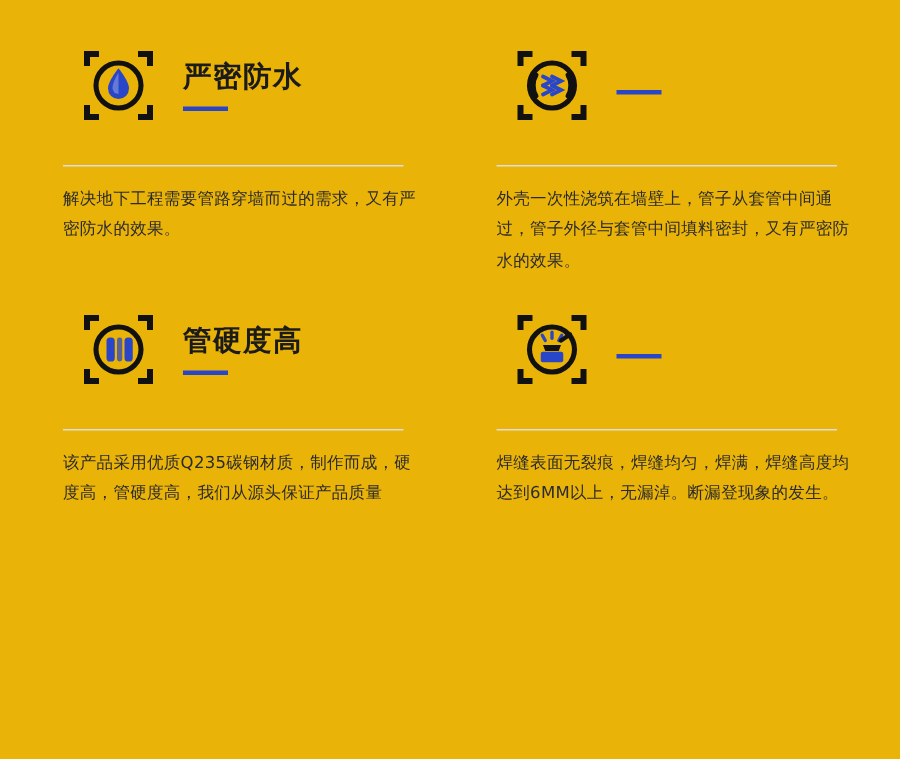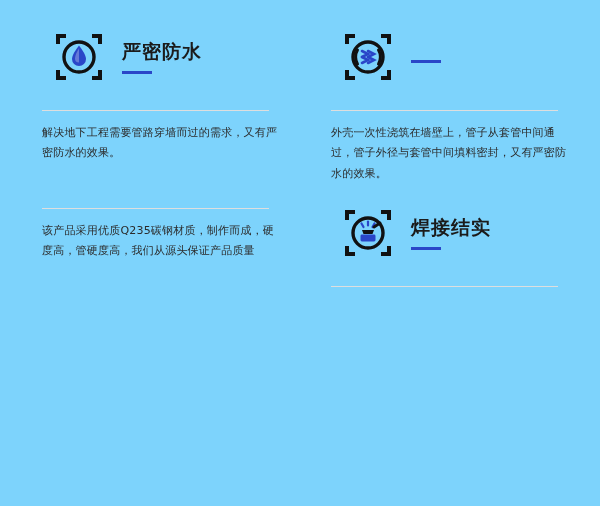--- a/index.html
+++ b/index.html
@@ -10,21 +10,21 @@
     width: 600px;
     height: 506px;
     background: #f2f2f2;
     font-family: "DejaVu Sans", "Liberation Sans", sans-serif;
     overflow: hidden;
   }
   .page {
     position: relative;
     width: 600px;
     height: 506px;
-    background: #7dd3fc;
+    background: #eab308;
     box-sizing: border-box;
     padding: 18px 24px 10px 24px;
   }
   .grid {
     display: grid;
     grid-template-columns: 1fr 1fr;
     column-gap: 26px;
     row-gap: 0px;
   }
   .cell {
@@ -137,20 +137,38 @@
         </div>
         <div class="title-wrap">
           <div class="rule"></div>
         </div>
       </div>
       <div class="divider"></div>
       <div class="body-text">外壳一次性浇筑在墙壁上，管子从套管中间通过，管子外径与套管中间填料密封，又有严密防水的效果。</div>
     </div>
 
     <div class="cell cell-row2 r2">
+      <div class="head">
+        <div class="icon-box">
+          <svg viewBox="0 0 54 54">
+            <path d="M6 12 L6 6 L12 6" fill="none" stroke="#111" stroke-width="4" stroke-linecap="square"></path>
+            <path d="M42 6 L48 6 L48 12" fill="none" stroke="#111" stroke-width="4" stroke-linecap="square"></path>
+            <path d="M6 42 L6 48 L12 48" fill="none" stroke="#111" stroke-width="4" stroke-linecap="square"></path>
+            <path d="M42 48 L48 48 L48 42" fill="none" stroke="#111" stroke-width="4" stroke-linecap="square"></path>
+            <circle cx="27" cy="27" r="15" fill="none" stroke="#111" stroke-width="3.4"></circle>
+            <rect x="19" y="19" width="5.5" height="16" rx="2.4" fill="#2a46c8"></rect>
+            <rect x="26" y="19" width="3.5" height="16" rx="1.6" fill="#2a46c8" opacity="0.75"></rect>
+            <rect x="31" y="19" width="5.5" height="16" rx="2.4" fill="#2a46c8"></rect>
+          </svg>
+        </div>
+        <div class="title-wrap">
+          <div class="title">管硬度高</div>
+          <div class="rule"></div>
+        </div>
+      </div>
       <div class="divider"></div>
       <div class="body-text">该产品采用优质Q235碳钢材质，制作而成，硬度高，管硬度高，我们从源头保证产品质量</div>
     </div>
 
     <div class="cell cell-row2 r2">
       <div class="head">
         <div class="icon-box">
           <svg viewBox="0 0 54 54">
             <path d="M6 12 L6 6 L12 6" fill="none" stroke="#111" stroke-width="4" stroke-linecap="square"></path>
             <path d="M42 6 L48 6 L48 12" fill="none" stroke="#111" stroke-width="4" stroke-linecap="square"></path>
@@ -161,21 +179,21 @@
               <path d="M27 15.5 L27 19.5"></path>
               <path d="M20.5 17.5 L22.5 21"></path>
               <path d="M33.5 17.5 L31.5 21"></path>
             </g>
             <path d="M21 24 L33 24 L31.5 28 L22.5 28 Z" fill="#111"></path>
             <rect x="19.5" y="28.5" width="15" height="7" rx="1.4" fill="#2a46c8"></rect>
             <path d="M33 21 L39 17" stroke="#111" stroke-width="3" stroke-linecap="round"></path>
           </svg>
         </div>
         <div class="title-wrap">
-          <div class="title">焊接结实</div>
           <div class="rule"></div>
         </div>
       </div>
       <div class="divider"></div>
+      <div class="body-text">焊缝表面无裂痕，焊缝均匀，焊满，焊缝高度均达到6MM以上，无漏淖。断漏登现象的发生。</div>
     </div>
 
   </div>
 </div>
 
 </body></html>

